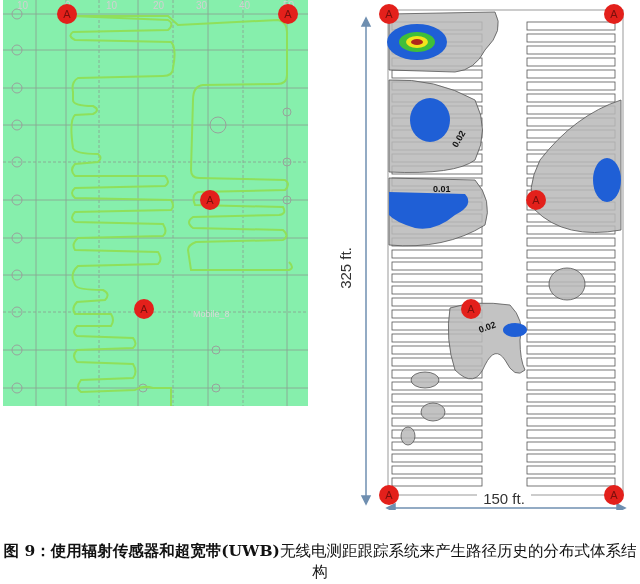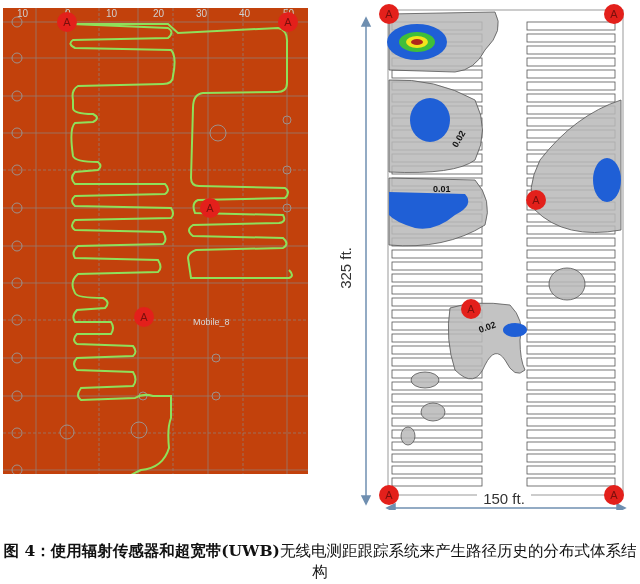--- a/index.html
+++ b/index.html
@@ -1,22 +1,22 @@
 <!DOCTYPE html>
 <html><head>
 <meta charset="utf-8">
 <style>
   * { box-sizing: border-box; margin: 0; padding: 0; }
   body {
     width: 640px; height: 584px; background: #ffffff;
     font-family: "DejaVu Sans", sans-serif; position: relative; overflow: hidden;
   }
   .panel-left {
-    position: absolute; left: 3px; top: 8px; width: 305px; height: 466px;
-    background: #c2410c; overflow: hidden;
+    position: absolute; left: 3px; top: 0; width: 305px; height: 406px;
+    background: #86efac; overflow: hidden;
   }
   .panel-right {
     position: absolute; left: 325px; top: 0; width: 315px; height: 510px;
     background: #ffffff;
   }
   .caption {
     position: absolute; left: 0; top: 540px; width: 640px;
     text-align: center; color: #111; font-family: "DejaVu Serif", serif;
     font-size: 15.5px; line-height: 21px;
   }
@@ -282,16 +282,16 @@
       <g>
           <circle cx="289" cy="495" r="10" fill="#e3201b"></circle>
           <text x="289" y="499" fill="#7a0f0c" font-size="11" text-anchor="middle">A</text>
         </g>
     </g>
   </svg>
 </div>
 
 <div class="caption">
   <div>
-    <span class="bold">图 4：</span><span class="bold">使用辐射传感器和超宽带(UWB)</span><span>无线电测距跟踪系统来产生路径历史的分布式体系结构</span>
+    <span class="bold">图 9：</span><span class="bold">使用辐射传感器和超宽带(UWB)</span><span>无线电测距跟踪系统来产生路径历史的分布式体系结构</span>
   </div>
   <div>图（左）和放射性热图（右）</div>
 </div>
 
 </body></html>

